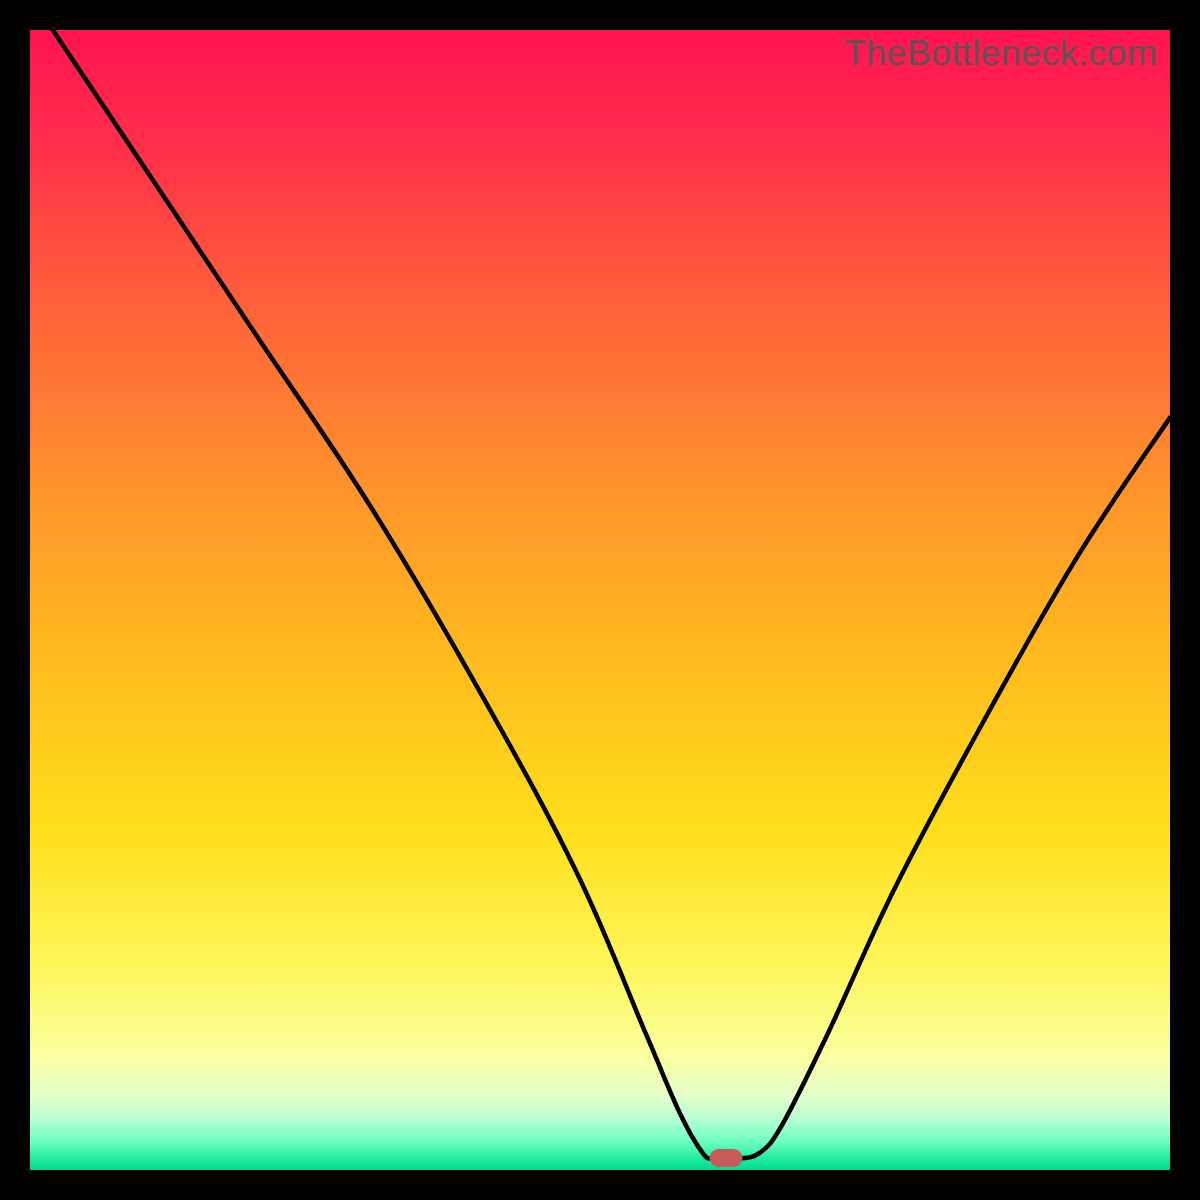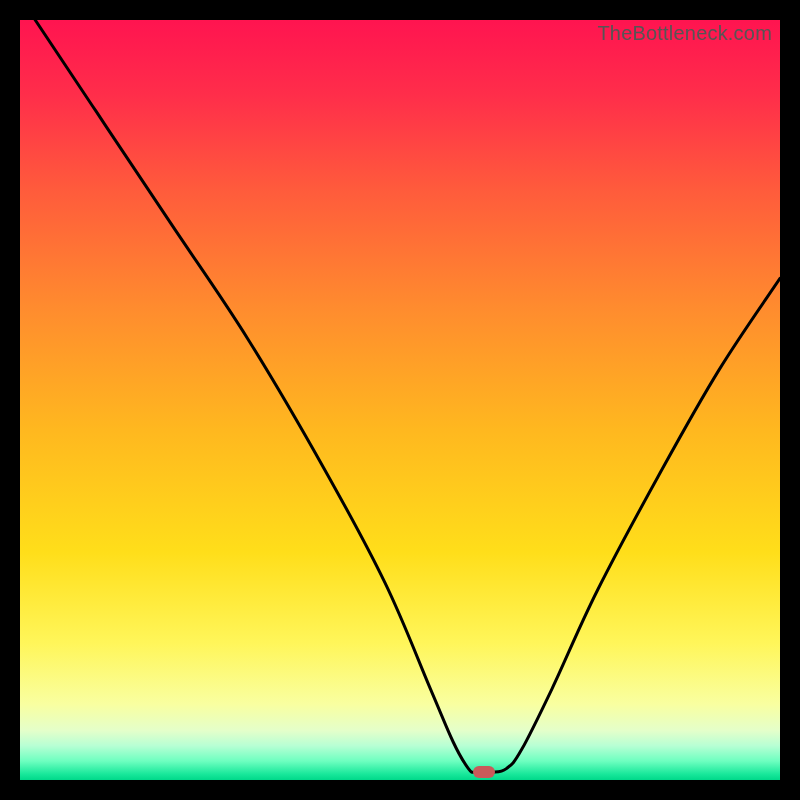--- a/index.html
+++ b/index.html
@@ -32,21 +32,21 @@
     top: 0;
     width: 100%;
     height: 100%;
   }
   .watermark {
     position: absolute;
     top: 2px;
     right: 8px;
     color: #555;
     font-family: Arial, Helvetica, sans-serif;
-    font-size: 20px;
+    font-size: 24px;
     font-weight: 500;
     letter-spacing: 0.2px;
     z-index: 5;
   }
   svg.curve {
     position: absolute;
     left: 0;
     top: 0;
     width: 760px;
     height: 760px;

